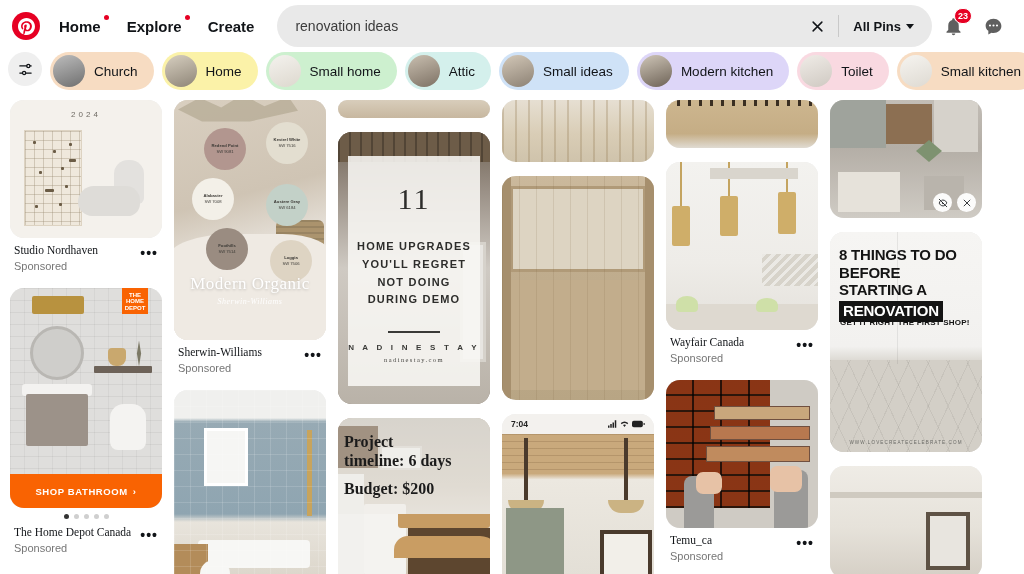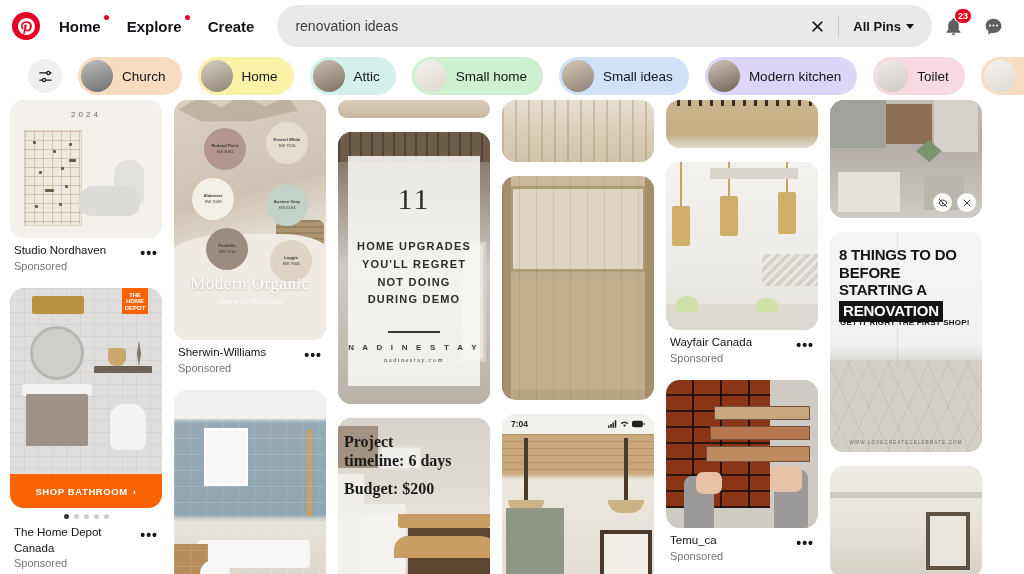--- a/index.html
+++ b/index.html
@@ -74,22 +74,22 @@
     background: #e60023; color: #fff;
     font-size: 9px; font-weight: bold;
     min-width: 16px; height: 16px; border-radius: 8px;
     display: flex; align-items: center; justify-content: center;
     padding: 0 3px; border: 1.5px solid #fff;
   }
 
   
   .chips {
     height: 48px; width: 1024px;
-    display: flex; align-items: center; gap: 16px;
-    padding: 0 28px; background: #fff;
+    display: flex; align-items: flex-start; gap: 8px;
+    padding: 0 8px; background: #fff;
     position: relative; z-index: 30; overflow: hidden;
   }
   .chip-filter {
     width: 34px; height: 34px; border-radius: 50%;
     background: #efefef; flex: 0 0 auto; cursor: pointer;
     display: flex; align-items: center; justify-content: center;
   }
   .chip-filter svg { width: 17px; height: 17px; stroke: #111418; stroke-width: 1.7; fill: none; }
   .chip {
     display: flex; align-items: center; gap: 9px;
@@ -120,21 +120,21 @@
 
   .pin { position: relative; cursor: zoom-in; }
   .pin-img {
     width: 100%; border-radius: 14px; overflow: hidden;
     position: relative; background: #e9e9e9;
   }
   .pin-meta {
     display: flex; align-items: flex-start; justify-content: space-between;
     padding: 5px 4px 0 4px;
   }
-  .pin-title { font-size: 11.5px; color: #111418; line-height: 1.35; font-weight: 400; }
+  .pin-title { font-size: 11.5px; color: #111418; line-height: 1.35; font-weight: 400; font-family: Liberation Serif, serif; }
   .pin-sub { font-size: 11px; color: #767676; line-height: 1.45; }
   .dots3 {
     font-size: 14px; color: #111418; font-weight: bold;
     letter-spacing: 1px; line-height: 1; padding-top: 3px; cursor: pointer;
     flex: 0 0 auto;
   }
 
   
   .ov-btns { position: absolute; right: 6px; bottom: 6px; display: flex; gap: 5px; }
   .ov-btn {
@@ -471,27 +471,27 @@
   </div>
 
   <div class="chip" style="background:#f7dcc2">
     <span class="chip-thumb" style="background:linear-gradient(160deg,#bdbdbd,#6f6f6f)"></span>
     <span class="chip-label">Church</span>
   </div>
   <div class="chip" style="background:#fbf2a8">
     <span class="chip-thumb" style="background:linear-gradient(160deg,#d7cfc0,#8e8577)"></span>
     <span class="chip-label">Home</span>
   </div>
+  <div class="chip" style="background:#cdf0cf">
+    <span class="chip-thumb" style="background:linear-gradient(160deg,#f4f2ee,#ddd8ce)"></span>
+    <span class="chip-label">Small home</span>
+  </div>
   <div class="chip" style="background:#d4f0ec">
     <span class="chip-thumb" style="background:linear-gradient(160deg,#c9bfb0,#7d7164)"></span>
     <span class="chip-label">Attic</span>
-  </div>
-  <div class="chip" style="background:#cdf0cf">
-    <span class="chip-thumb" style="background:linear-gradient(160deg,#f4f2ee,#ddd8ce)"></span>
-    <span class="chip-label">Small home</span>
   </div>
   <div class="chip" style="background:#cfe2f7">
     <span class="chip-thumb" style="background:linear-gradient(160deg,#d3c8b8,#8c8174)"></span>
     <span class="chip-label">Small ideas</span>
   </div>
   <div class="chip" style="background:#ddd6f8">
     <span class="chip-thumb" style="background:linear-gradient(160deg,#cfc6b8,#6d6256)"></span>
     <span class="chip-label">Modern kitchen</span>
   </div>
   <div class="chip" style="background:#f9d9e1">

